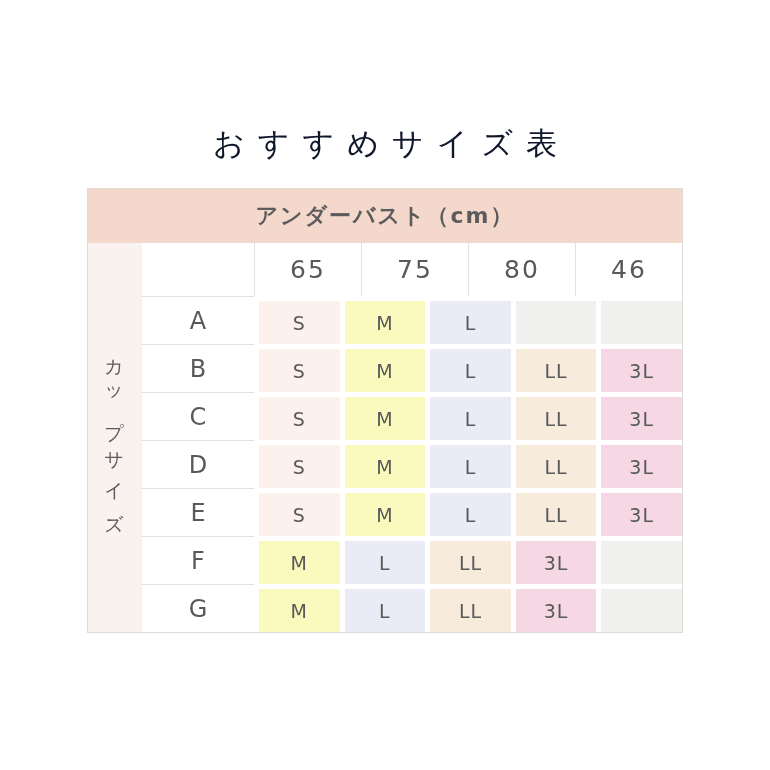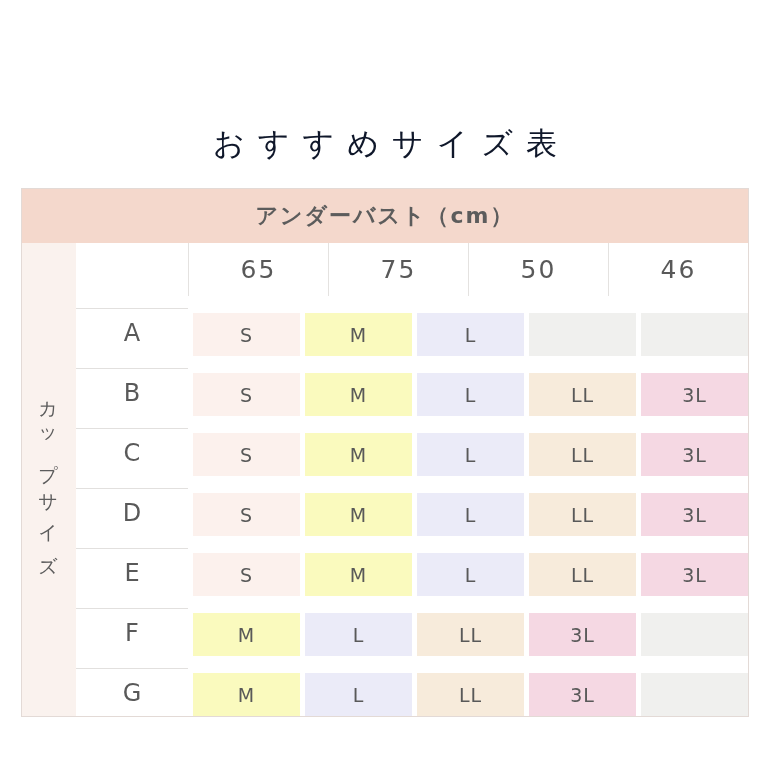--- a/index.html
+++ b/index.html
@@ -23,21 +23,21 @@
     align-items: center;
     justify-content: center;
     font-size: 31px;
     letter-spacing: 13px;
     text-indent: 13px;
     color: #0f172a;
     font-weight: 400;
   }
 
   .size-table {
-    width: 728px;
+    width: 596px;
     margin: 22px auto 0 auto;
     border: 1px solid #e3dad6;
     background: #ffffff;
   }
 
   .band {
     height: 54px;
     display: flex;
     align-items: center;
     justify-content: center;
@@ -55,21 +55,21 @@
     align-items: center;
     justify-content: center;
   }
   .side-strip span {
     writing-mode: vertical-rl;
     font-size: 19px;
     letter-spacing: 9px;
     color: #5c5c5c;
   }
 
-  .main { flex: 1; display: flex; flex-direction: column; gap: 12px; }
+  .main { flex: 1; display: flex; flex-direction: column; }
 
   .num-row { display: flex; height: 53px; }
   .corner { width: 112px; background: #ffffff; }
   .num-cell {
     flex: 1;
     border-left: 1px solid #e4e2e0;
     display: flex;
     align-items: center;
     justify-content: center;
     font-size: 25px;
@@ -122,21 +122,21 @@
     <div class="side-strip" id="side-strip" style="background: rgb(250, 242, 238);">
       <span>カップサイズ</span>
     </div>
 
     <div class="main">
 
       <div class="num-row">
         <div class="corner"></div>
         <div class="num-cell">65</div>
         <div class="num-cell">75</div>
-        <div class="num-cell">50</div>
+        <div class="num-cell">80</div>
         <div class="num-cell">46</div>
       </div>
 
       <div class="row">
         <div class="cup">A</div>
         <div class="cell">
             <div class="fill" style="background: rgb(252, 241, 237);">S</div>
           </div>
         <div class="cell">
             <div class="fill" style="background: rgb(250, 250, 190);">M</div>

